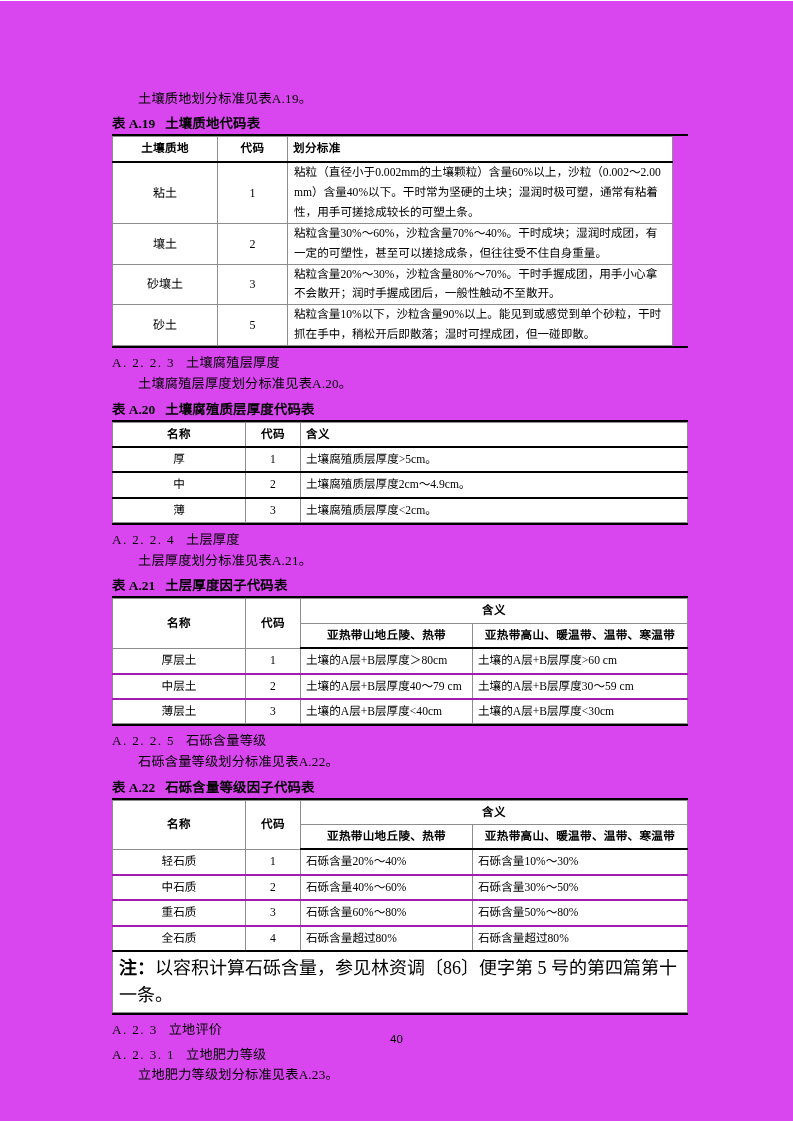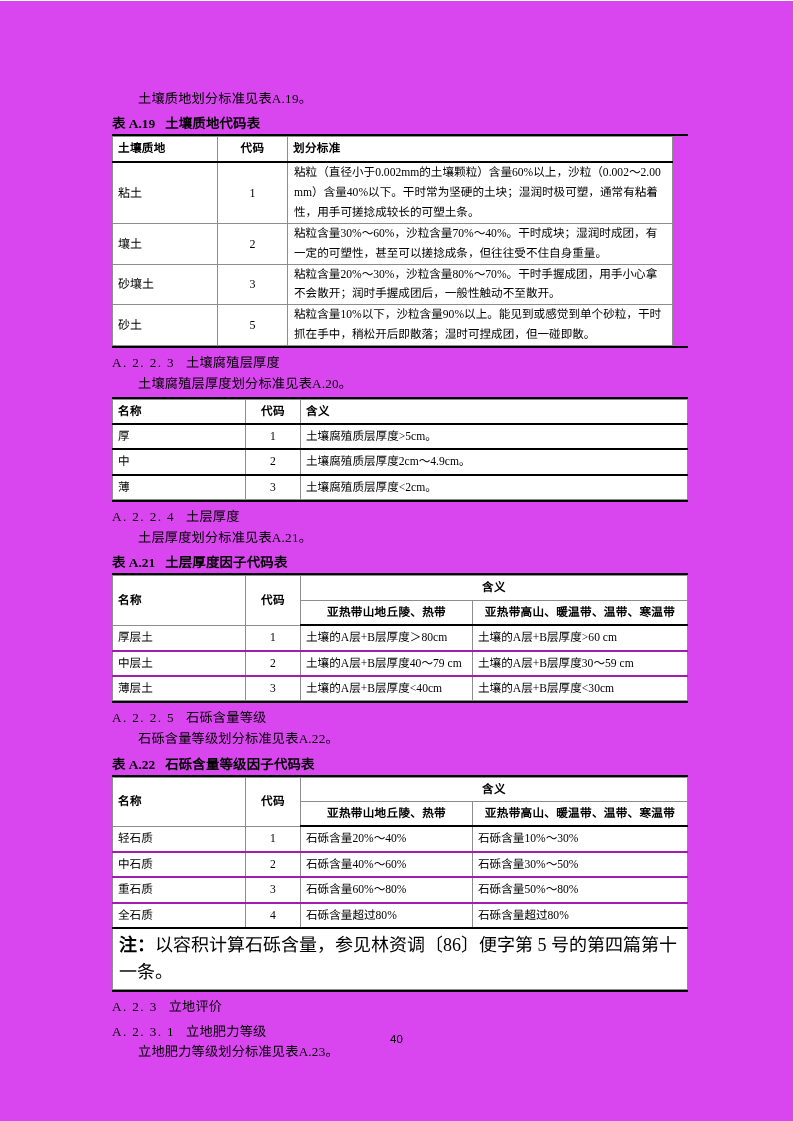--- a/index.html
+++ b/index.html
@@ -83,21 +83,21 @@
     text-align: center;
     letter-spacing: 0.3px;
   }
   .tbl-wrap {
     border-top: 2px solid #000;
     border-bottom: 2px solid #000;
   }
   .hdr-row > th {
     border-bottom: 2px solid #000;
   }
-  .c-name { text-align: left; }
+  .c-name { text-align: center; }
   .c-code { text-align: center; }
   .c-desc { text-align: left; }
 
   
   .t19 { width: 560px; }
   .t19 col.k1 { width: 105px; }
   .t19 col.k2 { width: 70px; }
   .t19 col.k3 { width: 385px; }
   .t19 td.c-desc { line-height: 1.72; padding: 0 6px; }
   .t19 td.c-name, .t19 td.c-code { font-size: 12px; }
@@ -183,20 +183,23 @@
           </tr>
         </tbody>
       </table>
     </div>
 
     <div class="clause">
       <span class="num">A. 2. 2. 3</span><span class="ttl">土壤腐殖层厚度</span>
     </div>
     <p class="para">土壤腐殖层厚度划分标准见表A.20。</p>
 
+    <div class="tbl-caption">
+      <span class="capnum">表 A.20</span><span class="captxt">土壤腐殖质层厚度代码表</span>
+    </div>
     <div class="tbl-wrap">
       <table class="t3">
         <colgroup>
             <col class="k1">
             <col class="k2">
             <col class="k3">
           </colgroup>
         <thead>
           <tr class="hdr-row">
             <th class="c-name">名称</th>

